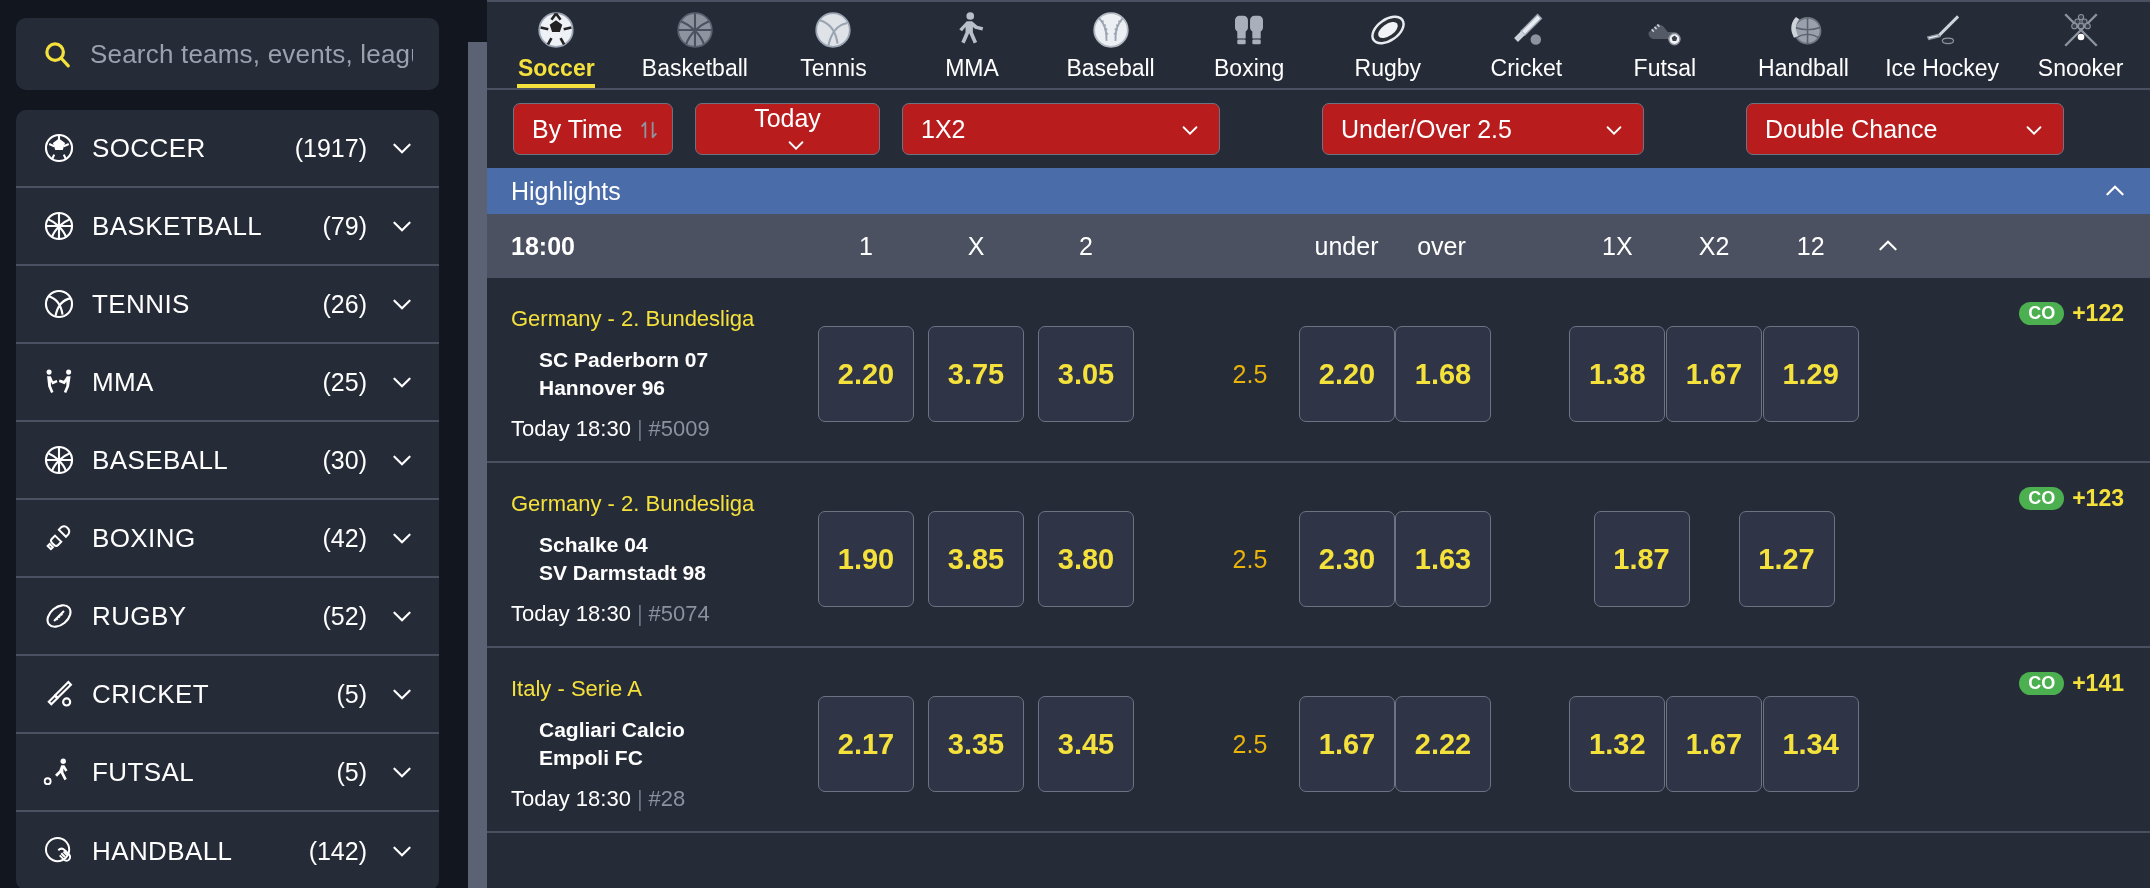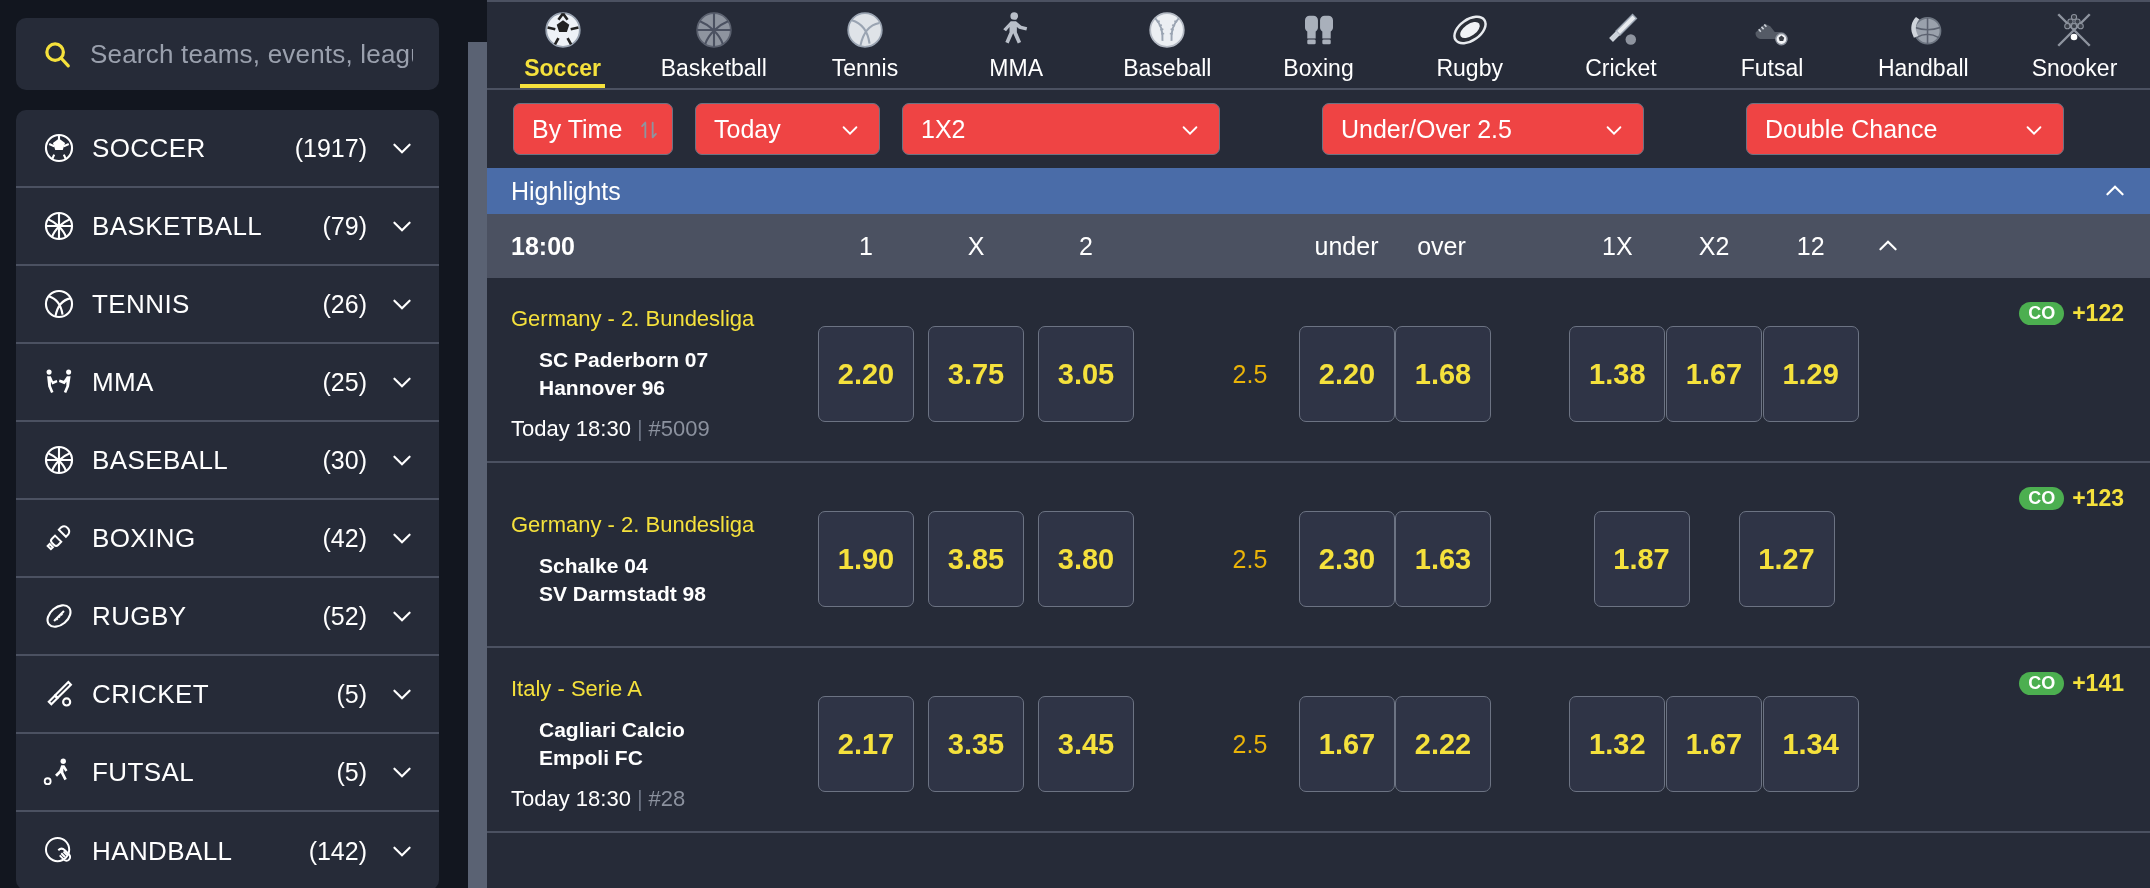--- a/index.html
+++ b/index.html
@@ -91,32 +91,32 @@
 
   
   .filters {
     height: 78px; flex: 0 0 78px;
     display: flex; align-items: center;
     padding: 0 26px; gap: 22px;
     background: #262b38;
   }
   .pill {
     height: 52px;
-    background: #ef4444;
+    background: #b91c1c;
     border: 1px solid #6c7383;
     border-radius: 7px;
     display: flex; align-items: center;
     padding: 0 18px;
     color: #fff; font-size: 25px;
     white-space: nowrap;
   }
   .pill .pl-label { flex: 1 1 auto; }
   .pill .pl-ico { width: 22px; height: 22px; flex:0 0 22px; margin-left: 16px; display:block; }
   .pill.w-sort  { width: 160px; }
-  .pill.w-day   { width: 185px; }
+  .pill.w-day   { width: 185px; flex-direction: column; }
   .pill.w-mkt1  { width: 318px; }
   .pill.w-mkt2  { width: 322px; margin-left: 80px; }
   .pill.w-mkt3  { width: 318px; margin-left: 80px; }
 
   
   .highlights {
     height: 46px; flex: 0 0 46px;
     background: #4a6ca8;
     display: flex; align-items: center;
     padding: 0 22px 0 24px;
@@ -487,20 +487,30 @@
           <span class="tn-ico">
             <svg viewBox="0 0 24 24" width="42" height="42">
                 <circle cx="14.6" cy="12.4" r="7.4" fill="#9aa1ac" stroke="#6e7682" stroke-width="1"></circle>
                 <path d="M14.6 5v14.8M7.4 10.6c4.8 1.6 9.8 1.6 14.4 0M8.2 16.4c4.2-2.6 8.6-2.6 12.8 0" fill="none" stroke="#5c6270" stroke-width=".9"></path>
                 <path d="M8 4.6c-2.6 2.6-3.4 6.4-2 9.8l.8 2 2.4-1-.8-2c-1-2.6-.4-5.4 1.6-7.4z" fill="#cfd4db"></path>
               </svg>
           </span>
           <span class="tn-label">Handball</span>
         </div>
 
+        <div class="topnav-item">
+          <span class="tn-ico">
+            <svg viewBox="0 0 24 24" width="42" height="42">
+                <path d="M20.6 3.6l1.2 1.2-11 11-1.2-1.2z" fill="#cfd4db"></path>
+                <path d="M9.6 14.6l1.2 1.2-6.4 1.6-.6-1.4z" fill="#eef1f5" stroke="#8e949f" stroke-width=".7"></path>
+                <ellipse cx="15.4" cy="18.2" rx="3.2" ry="1.6" fill="#2e333d" stroke="#8e949f" stroke-width=".7"></ellipse>
+              </svg>
+          </span>
+          <span class="tn-label">Ice Hockey</span>
+        </div>
 
         <div class="topnav-item">
           <span class="tn-ico">
             <svg viewBox="0 0 24 24" width="42" height="42">
                 <path d="M3 3l18 18M21 3L3 21" stroke="#8e949f" stroke-width="1.4"></path>
                 <g fill="#3a3f49" stroke="#8e949f" stroke-width=".6">
                   <circle cx="12" cy="4.6" r="1.5"></circle>
                   <circle cx="10" cy="7.2" r="1.5"></circle>
                   <circle cx="14" cy="7.2" r="1.5"></circle>
                   <circle cx="8.2" cy="9.8" r="1.5"></circle>
@@ -650,20 +660,23 @@
             <span class="co-pill">CO</span>
             <span class="co-count">+122</span>
           </div>
         </div>
 
         <div class="match">
           <div class="match-info">
             <span class="league">Germany - 2. Bundesliga</span>
             <span class="team">Schalke 04</span>
             <span class="team">SV Darmstadt 98</span>
+            <span class="kickoff">
+              <span class="ko-time">Today 18:30</span><span class="ko-sep">|</span><span class="ko-id">#5074</span>
+            </span>
           </div>
           <div class="grp1">
             <div class="col">
                 <div class="odd">1.90</div>
               </div>
             <div class="col">
                 <div class="odd">3.85</div>
               </div>
             <div class="col">
                 <div class="odd">3.80</div>

